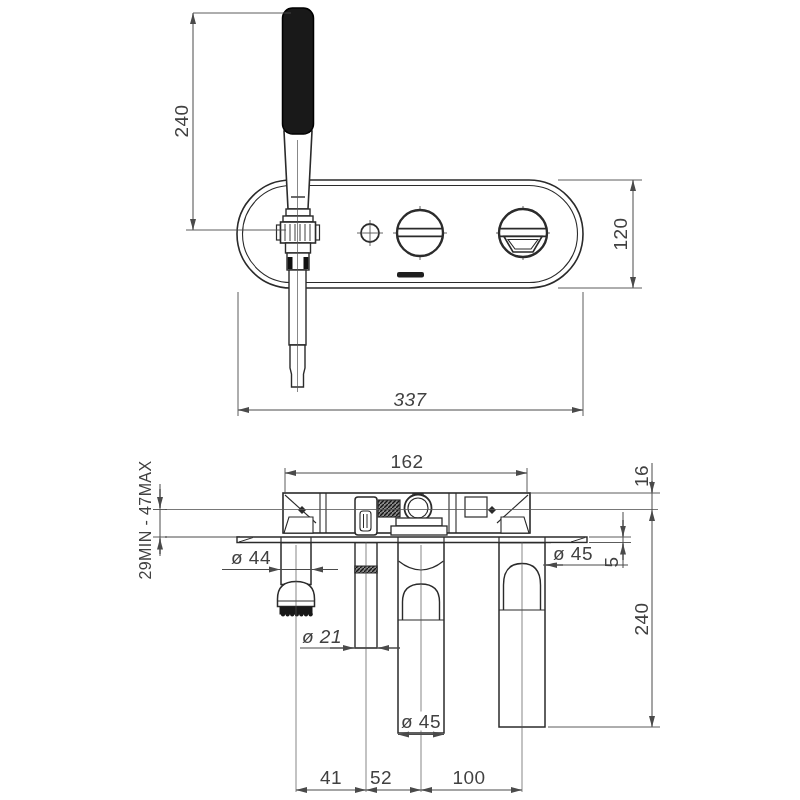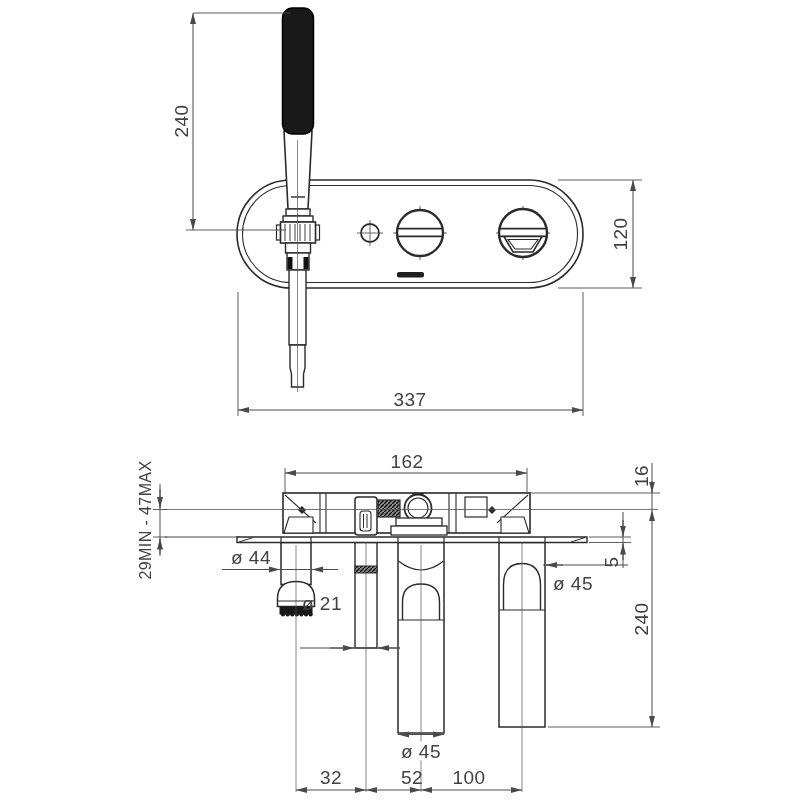--- a/index.html
+++ b/index.html
@@ -3,21 +3,21 @@
 <meta charset="utf-8">
 <style>
   html,body{margin:0;padding:0;background:#ffffff;}
   .canvas{position:relative;width:800px;height:800px;background:#fff;overflow:hidden;
           font-family:"Liberation Sans", sans-serif;}
   .canvas svg{position:absolute;left:0;top:0;}
   .lbl{position:absolute;color:#414141;font-size:19px;letter-spacing:0.5px;white-space:nowrap;
        transform:translate(-50%,-50%);line-height:1;}
   .lbl.rot{transform:translate(-50%,-50%) rotate(-90deg);}
   .lbl.small{font-size:16px;letter-spacing:0.4px;}
-  .lbl.bg{background:#fff;padding:0 2px;margin-top:30px;}
+  .lbl.bg{background:#fff;padding:0 2px;}
   .part{stroke:#2b2b2b;fill:#ffffff;}
   .thin{stroke:#555;fill:none;}
   .dim{stroke:#4a4a4a;fill:none;}
 </style>
 </head>
 <body>
 
 <div class="canvas">
 <svg width="800" height="800" viewBox="0 0 800 800">
   <defs>
@@ -247,27 +247,27 @@
     <g>
       <line x1="296" y1="790" x2="366" y2="790" class="dim" stroke-width="1" marker-start="url(#ah)" marker-end="url(#ah)"></line>
       <line x1="366" y1="790" x2="421" y2="790" class="dim" stroke-width="1" marker-start="url(#ah)" marker-end="url(#ah)"></line>
       <line x1="421" y1="790" x2="522" y2="790" class="dim" stroke-width="1" marker-start="url(#ah)" marker-end="url(#ah)"></line>
     </g>
   </g>
 </svg>
 
 <div class="lbl rot" style="left:181px;top:121px;">240</div>
 <div class="lbl rot" style="left:620px;top:234px;">120</div>
-<div class="lbl" style="left:410px;top:399px;">337</div>
+<div class="lbl" style="left:410px;top:399px;font-style:italic;">337</div>
 
 <div class="lbl" style="left:407px;top:461px;">162</div>
 <div class="lbl rot small" style="left:146px;top:520px;">29MIN - 47MAX</div>
 <div class="lbl" style="left:251px;top:557px;">ø 44</div>
-<div class="lbl" style="left:322px;top:603px;">ø 21</div>
+<div class="lbl" style="left:322px;top:636px;font-style:italic;">ø 21</div>
 <div class="lbl bg" style="left:421px;top:721px;">ø 45</div>
 <div class="lbl bg" style="left:573px;top:553px;">ø 45</div>
 <div class="lbl rot" style="left:641px;top:476px;">16</div>
 <div class="lbl rot" style="left:611px;top:562px;">5</div>
 <div class="lbl rot" style="left:641px;top:619px;">240</div>
-<div class="lbl" style="left:331px;top:777px;">32</div>
-<div class="lbl" style="left:381px;top:777px;margin-left:31px;">52</div>
+<div class="lbl" style="left:331px;top:777px;">41</div>
+<div class="lbl" style="left:381px;top:777px;">52</div>
 <div class="lbl" style="left:469px;top:777px;text-align:center;">100</div>
 </div>
 
 </body></html>

